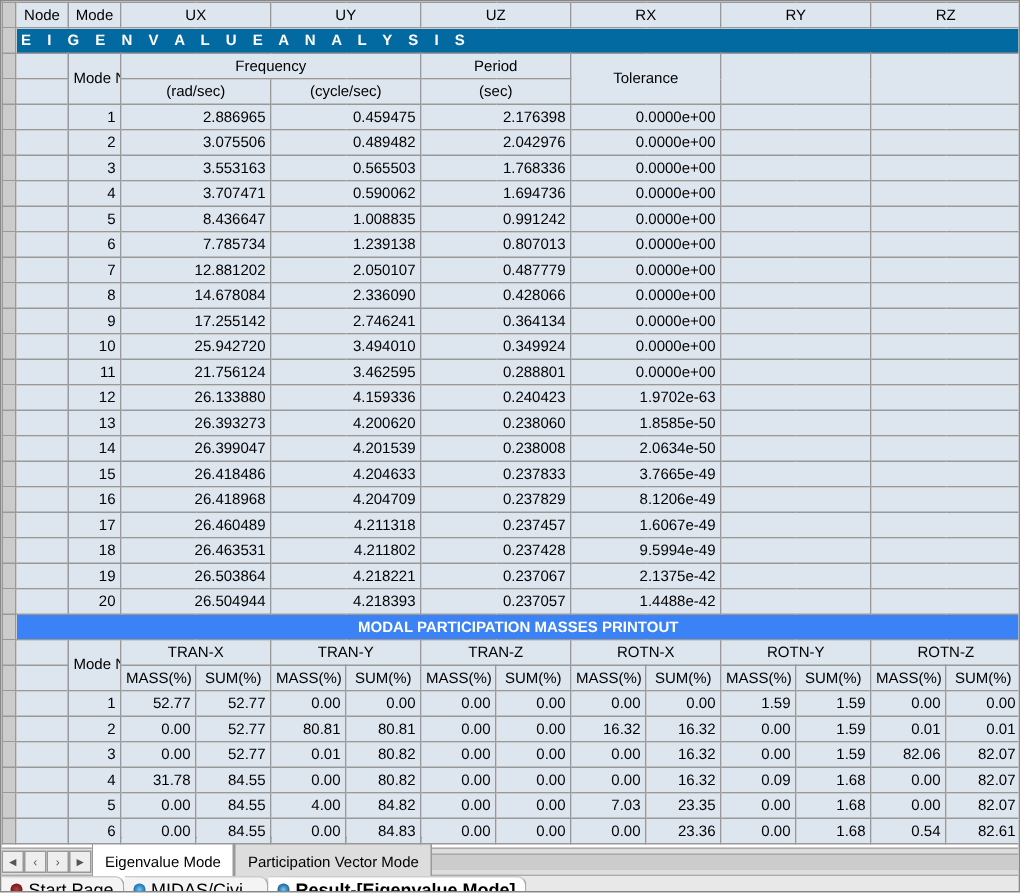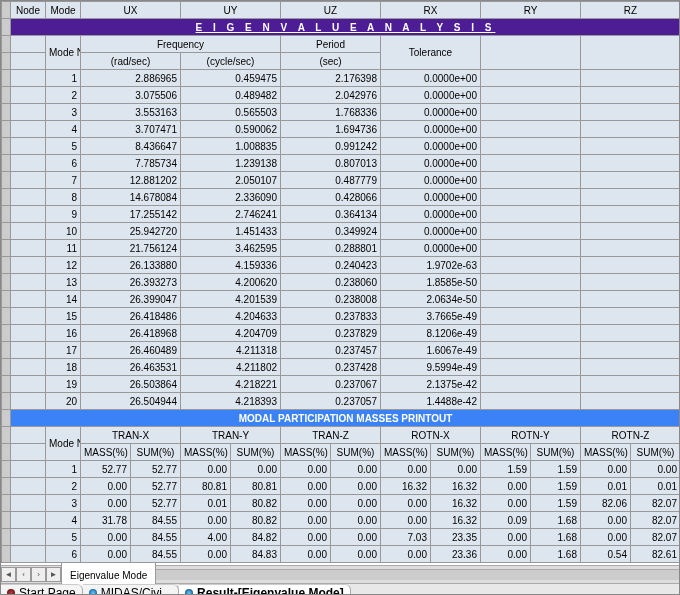--- a/index.html
+++ b/index.html
@@ -39,26 +39,25 @@
   }
   .cell {
     background: #dde5ee;
     text-align: right;
   }
   .lbl {
     background: #dde5ee;
     text-align: center;
   }
   .banner {
-    background: #4c1d95;
+    background: #0369a1;
     color: #fff;
     font-weight: bold;
     letter-spacing: 4px;
-    text-align: center;
-    text-decoration: underline;
+    text-align: left;
   }
   .banner2 {
     background: #3b82f6;
     color: #fff;
     font-weight: bold;
     text-align: center;
     letter-spacing: 0;
   }
   .rowhdr {
     background: #ccc;
@@ -273,21 +272,21 @@
           <td class="cell" colspan="2">0.364134</td>
           <td class="cell" colspan="2">0.0000e+00</td>
           <td class="cell" colspan="2"></td>
           <td class="cell" colspan="2"></td>
         </tr>
         <tr>
           <td class="rowhdr"></td>
           <td class="lbl"></td>
           <td class="cell">10</td>
           <td class="cell" colspan="2">25.942720</td>
-          <td class="cell" colspan="2">1.451433</td>
+          <td class="cell" colspan="2">3.494010</td>
           <td class="cell" colspan="2">0.349924</td>
           <td class="cell" colspan="2">0.0000e+00</td>
           <td class="cell" colspan="2"></td>
           <td class="cell" colspan="2"></td>
         </tr>
         <tr>
           <td class="rowhdr"></td>
           <td class="lbl"></td>
           <td class="cell">11</td>
           <td class="cell" colspan="2">21.756124</td>
@@ -536,20 +535,21 @@
       </tbody>
 </table>
 </div>
 
 <div class="tabs">
   <div class="tabbtn">◄</div>
   <div class="tabbtn">‹</div>
   <div class="tabbtn">›</div>
   <div class="tabbtn">►</div>
   <div class="tab">Eigenvalue Mode</div>
+  <div class="tab inactive">Participation Vector Mode</div>
   <div style="flex:1;border-top:1px solid #aaa;height:60%;background:#ccc"></div>
 </div>
 
 <div class="bottombar">
   <div class="btab">
       <span class="dot dot1"></span>
       <span>Start Page</span>
     </div>
   <div class="btab">
       <span class="dot dot2"></span>

